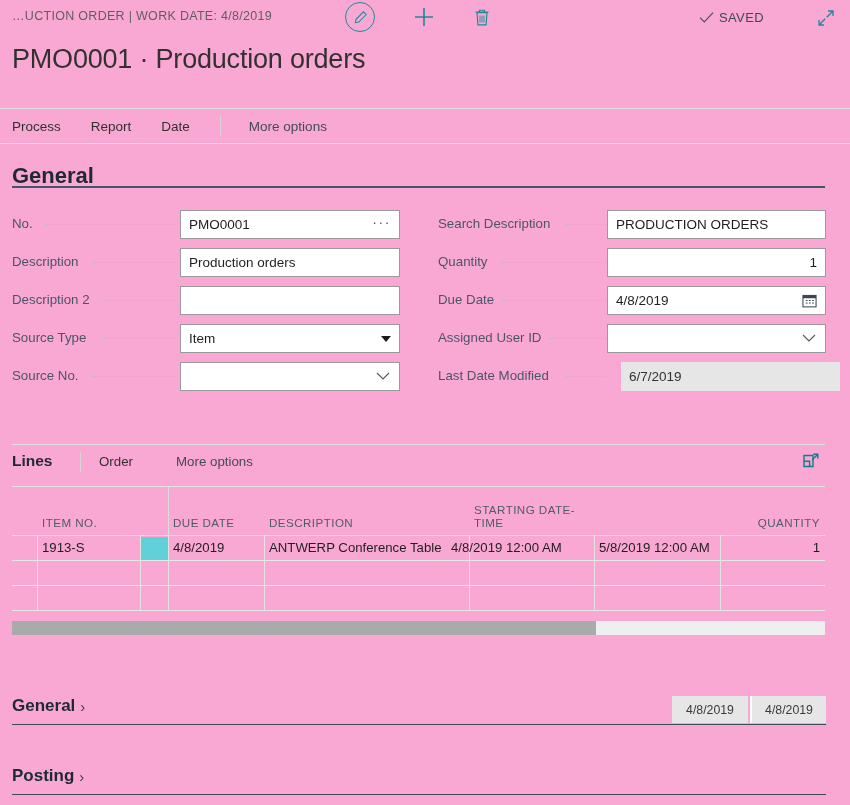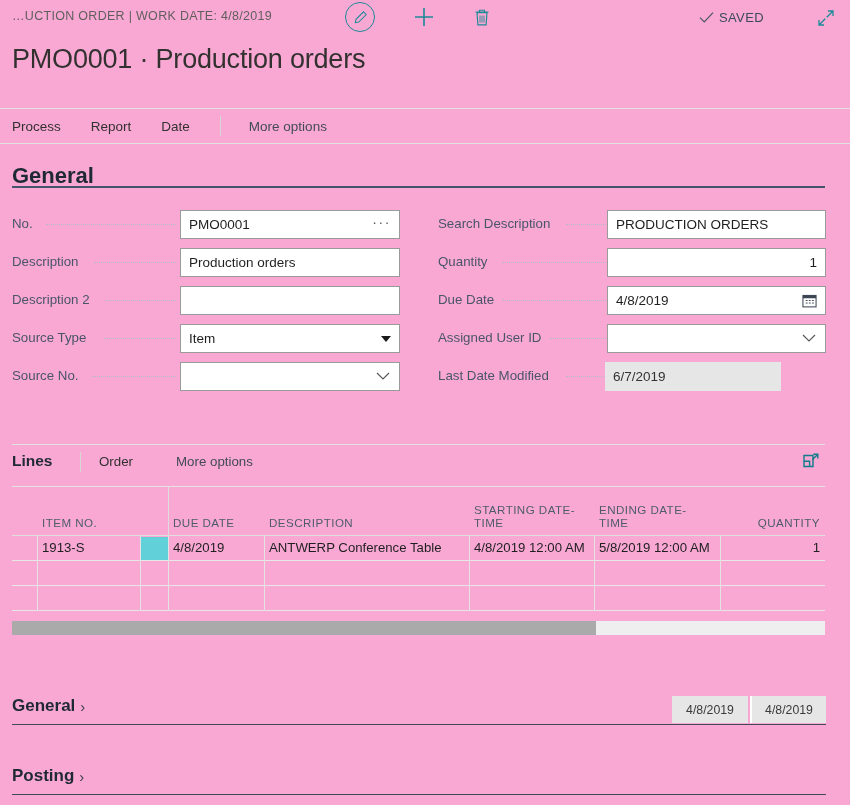--- a/index.html
+++ b/index.html
@@ -276,21 +276,21 @@
         <svg width="16" height="10" viewBox="0 0 16 10">
             <path d="M2 2l6 6 6-6" fill="none" stroke="#5a5a5a" stroke-width="1.2"></path>
           </svg>
       </span>
     </span>
   </div>
 
   <div class="field" style="left:438px; top:362px; width:388px;">
     <span class="flabel">Last Date Modified</span>
     <span class="leader" style="left:128px; width:40px;"></span>
-    <span class="fbox readonly" style="left:167px; width:176px;">
+    <span class="fbox readonly" style="left:183px; width:219px;">
       <span class="val">6/7/2019</span>
     </span>
   </div>
 
   <div class="lines-rule-top"></div>
   <div class="lines-title">Lines</div>
   <div class="lines-sep"></div>
   <div class="lines-manage">Order</div>
   <div class="lines-more">More options</div>
   <div class="lines-popout">
@@ -301,37 +301,36 @@
     </svg>
   </div>
 
   <div class="tbl">
     <div class="tbl-head" id="tbl-head">
         <div class="th" style="left: 30px; width: 93px;">ITEM NO.</div>
         <div class="th" style="left: 161px; width: 86px;">DUE DATE</div>
         <div class="head-div" style="left: 156px;"></div>
         <div class="th" style="left: 257px; width: 195px;">DESCRIPTION</div>
         <div class="th" style="left: 462px; width: 115px;">STARTING DATE-TIME</div>
-        <div class="th" style="left: 587px; width: 116px;">ENDING DATE-TIME</div>
         <div class="th right" style="left: 713px; width: 95px;">QUANTITY</div>
       </div>
     <div id="tbl-body">
         <div class="trow">
           <div class="cell" style="left: 0px; width: 25px;"></div>
           <div class="vdiv" style="left: 25px;"></div>
           <div class="cell" style="left: 25px; width: 103px;">1913-S</div>
           <div class="vdiv" style="left: 128px;"></div>
           <div class="teal-cell" style="left: 129px; width: 27px; background: rgb(98, 208, 216);"></div>
           <div class="cell" style="left: 128px; width: 28px;"></div>
           <div class="vdiv" style="left: 156px;"></div>
           <div class="cell" style="left: 156px; width: 96px;">4/8/2019</div>
           <div class="vdiv" style="left: 252px;"></div>
           <div class="cell" style="left: 252px; width: 205px;">ANTWERP Conference Table</div>
           <div class="vdiv" style="left: 457px;"></div>
-          <div class="cell" style="left: 457px; width: 125px;">4/8/2019 12:00 AM</div>
+          <div class="cell" style="left: 434px; width: 125px;">4/8/2019 12:00 AM</div>
           <div class="vdiv" style="left: 582px;"></div>
           <div class="cell" style="left: 582px; width: 126px;">5/8/2019 12:00 AM</div>
           <div class="vdiv" style="left: 708px;"></div>
           <div class="cell right" style="left: 708px; width: 105px;">1</div>
         </div>
         <div class="trow">
           <div class="cell" style="left: 0px; width: 25px;"></div>
           <div class="vdiv" style="left: 25px;"></div>
           <div class="cell" style="left: 25px; width: 103px;"></div>
           <div class="vdiv" style="left: 128px;"></div>

